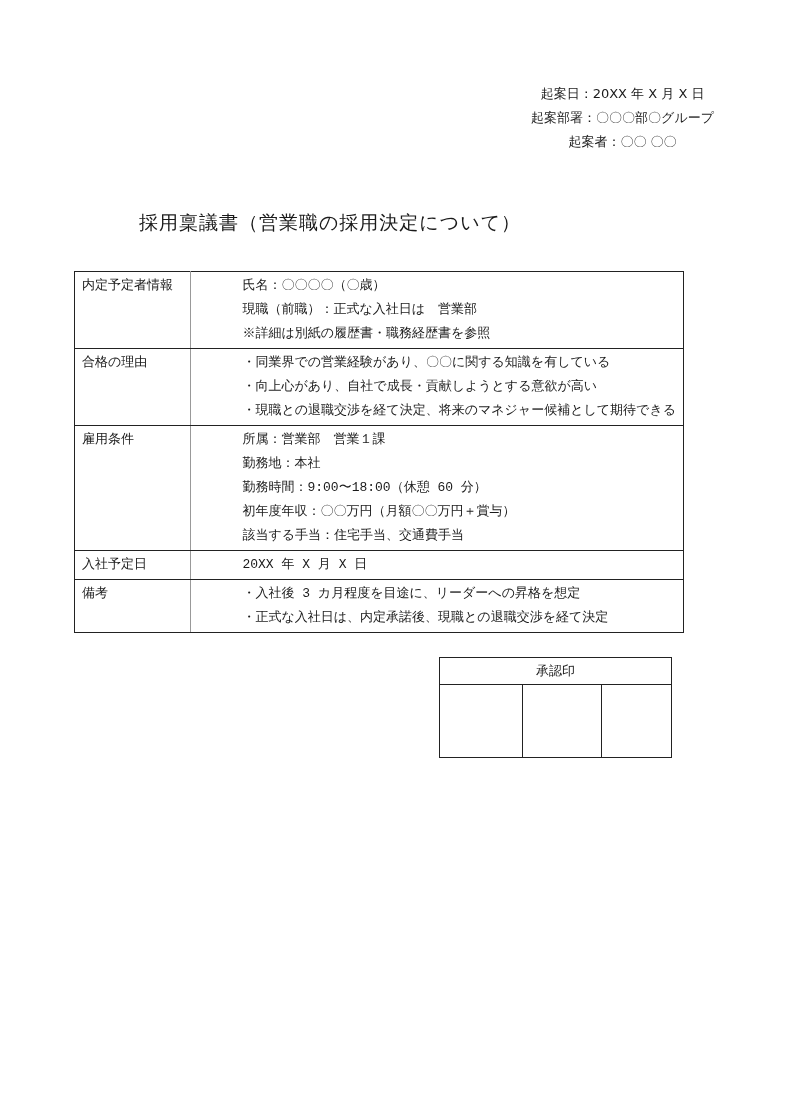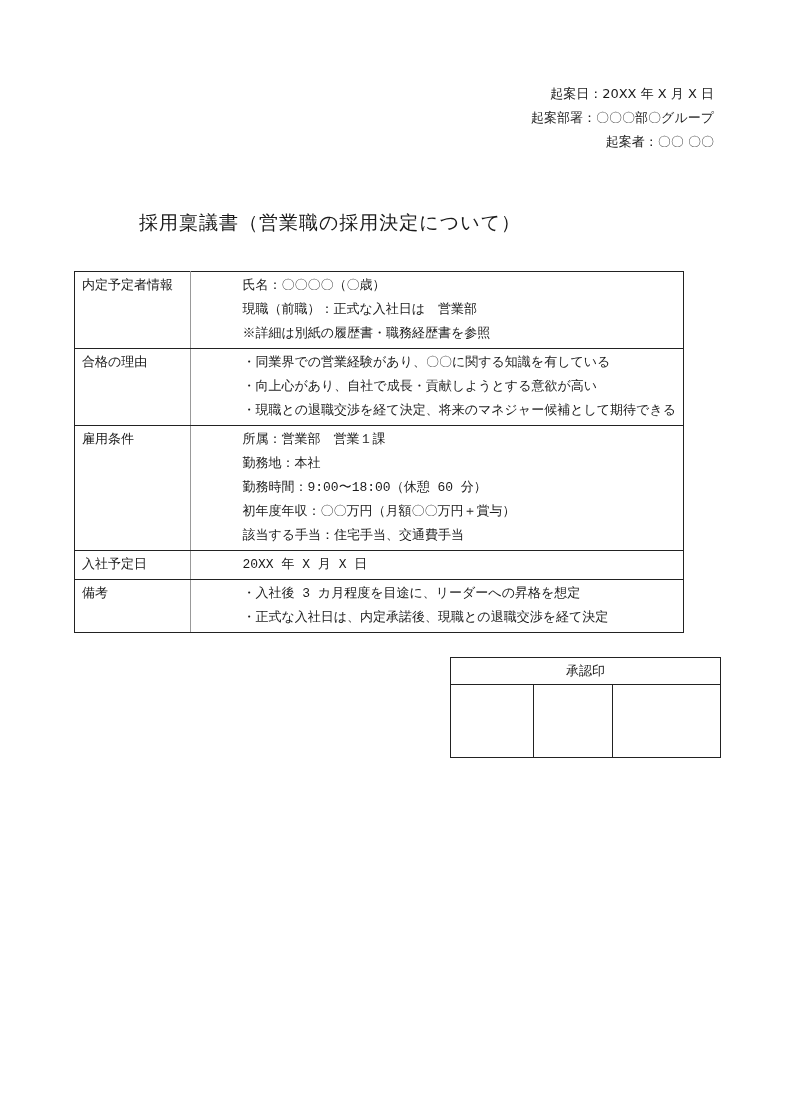--- a/index.html
+++ b/index.html
@@ -1,26 +1,26 @@
 <!DOCTYPE html>
 <html><head>
   <meta charset="utf-8">
   <style>
     html, body { margin:0; padding:0; background:#ffffff; }
     body { width:789px; height:1117px; position:relative; overflow:hidden;
       font-family: "DejaVu Sans", "Liberation Sans", sans-serif; color:#1a1a1a; }
-    .meta { position:absolute; right:75px; top:82px; text-align:right; font-size:13px; line-height:24px; }
+    .meta { position:absolute; right:75px; top:82px; text-align:center; font-size:13px; line-height:24px; }
     .meta div { white-space:nowrap; }
     .title { position:absolute; left:0; width:660px; top:210px; text-align:center; font-size:19px; letter-spacing:1px; }
     table.main { position:absolute; left:74px; top:271px; width:610px; border-collapse:collapse; font-size:13px;font-family:Liberation Mono, monospace; }
     table.main td { border:1px solid #222; vertical-align:top; padding:2px 7px; }
     table.main td.label { width:107px; border-right:1px solid #999; }
     table.main td.val div { line-height:24px; white-space:nowrap;margin-left:44px; }
     table.main td.label div { line-height:24px; }
-    table.stamp { position:absolute; left:439px; top:657px; width:271px; border-collapse:collapse; font-size:13px;margin-left:11px; }
+    table.stamp { position:absolute; left:439px; top:657px; width:233px; border-collapse:collapse; font-size:13px; }
     table.stamp td { border:1px solid #222; }
     table.stamp td.head { text-align:center; height:24px; line-height:24px; }
     table.stamp td.box { height:70px; }
   </style>
 </head>
 <body>
 
 <div class="meta">
   <div>起案日：20XX 年 X 月 X 日</div>
   <div>起案部署：〇〇〇部〇グループ</div>

